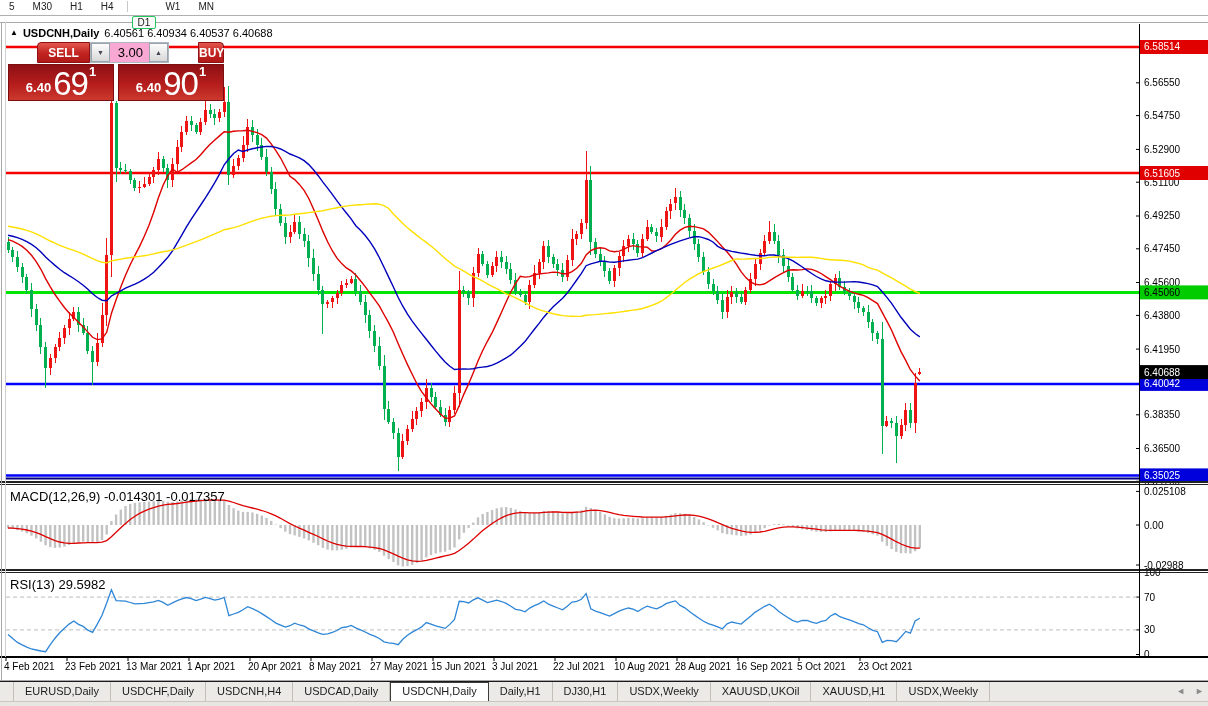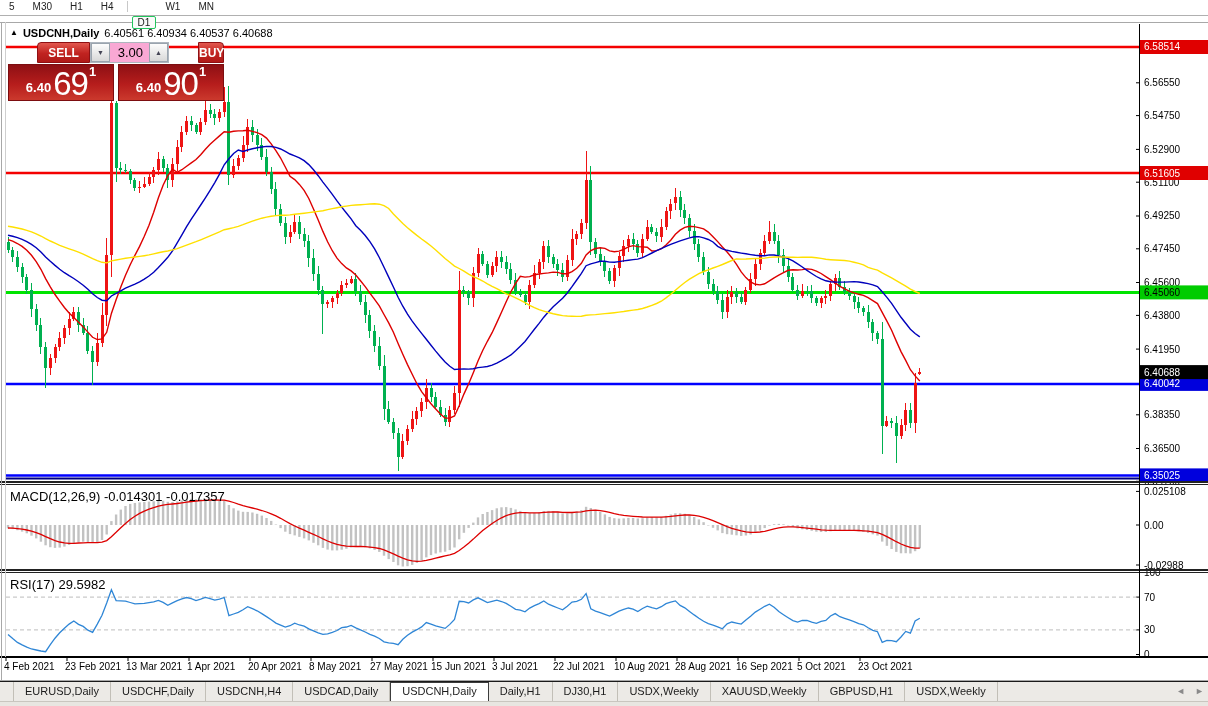--- a/index.html
+++ b/index.html
@@ -811,34 +811,34 @@
       <span class="pp-sup">1</span>
     </div>
   </div>
 </div>
 
 <div class="pane-label" style="top:489px">
   <span>MACD(12,26,9)</span>
   <span>-0.014301 -0.017357</span>
 </div>
 <div class="pane-label" style="top:577px">
-  <span>RSI(17)</span>
+  <span>RSI(13)</span>
   <span>29.5982</span>
 </div>
 
 <div class="tabbar" id="tabbar">
   <div class="tab">EURUSD,Daily</div>
     <div class="tab">USDCHF,Daily</div>
     <div class="tab">USDCNH,H4</div>
     <div class="tab">USDCAD,Daily</div>
     <div class="tab active">USDCNH,Daily</div>
     <div class="tab">Daily,H1</div>
     <div class="tab">DJ30,H1</div>
     <div class="tab">USDX,Weekly</div>
-    <div class="tab">XAUUSD,Weekly</div>
-    <div class="tab">GBPUSD,H1</div>
+    <div class="tab">XAUUSD,UKOil</div>
+    <div class="tab">XAUUSD,H1</div>
     <div class="tab">USDX,Weekly</div>
     <div class="tab-scroll">
     <span>◄</span>
     <span>►</span>
   </div>
 </div>
 <div class="statusbar"></div>
 
 </body></html>

